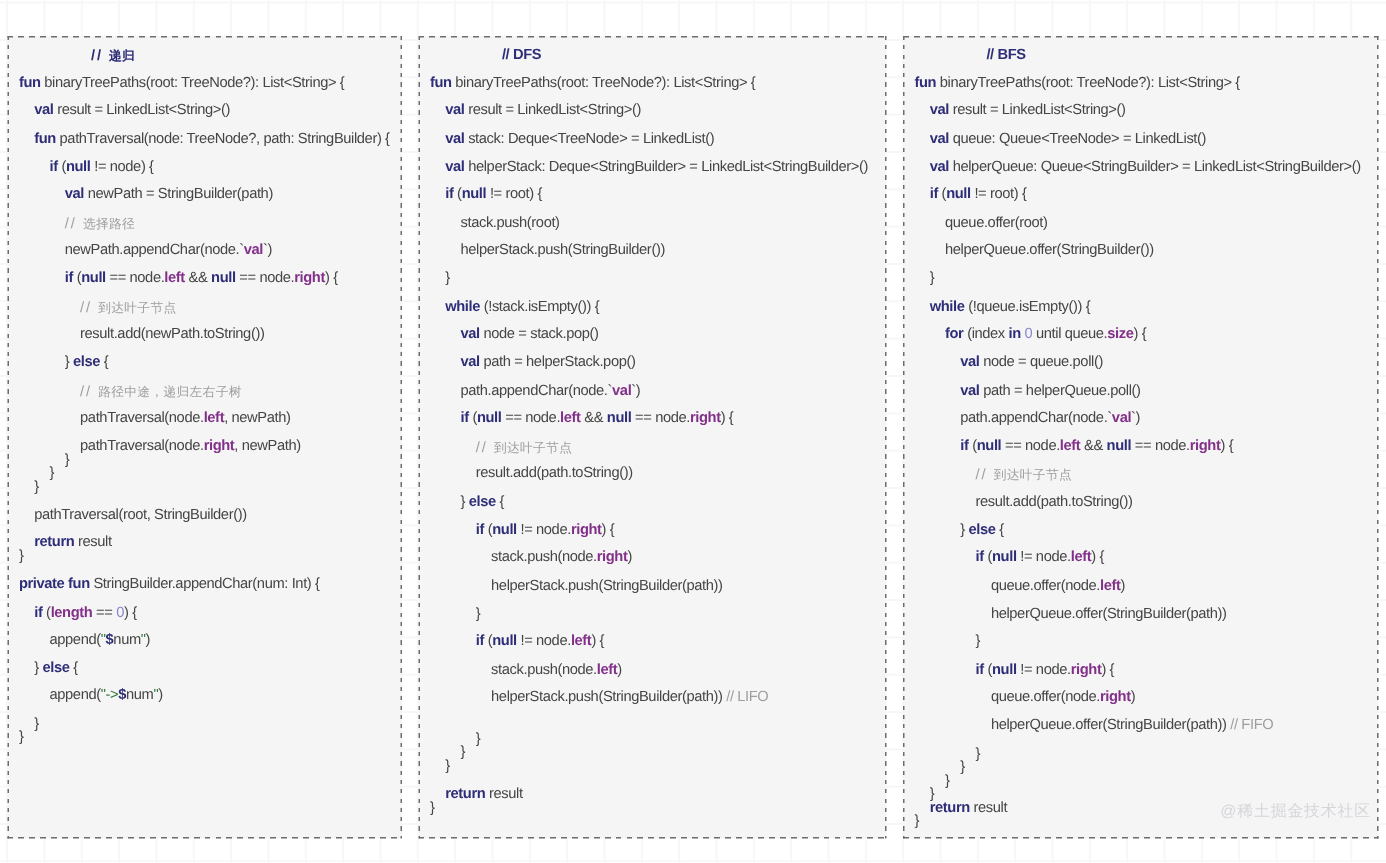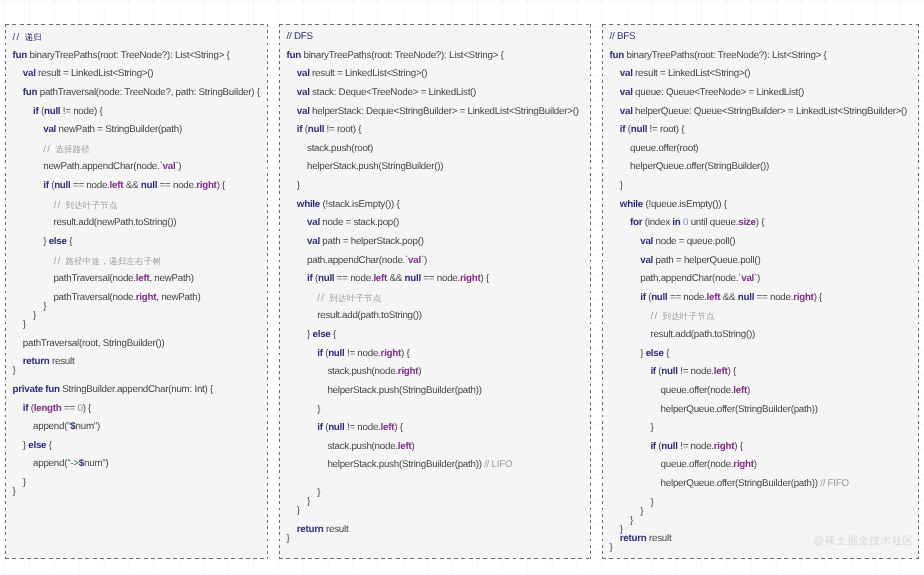--- a/index.html
+++ b/index.html
@@ -29,21 +29,21 @@
   #p1{left:279px;width:312px;}
   #p2{left:602px;width:317px;}
   .code{position:absolute;left:0;top:3.9px;width:100%;will-change:transform;transform:translateZ(0);
     font-size:9.8px;letter-spacing:-0.26px;white-space:pre;color:#454545;}
   .ln{height:18.64px;line-height:18.64px;padding-left:7.6px;}
   .ln.tight{margin-top:-9.56px;}
   .k{color:#2e2e78;font-weight:bold;}
   .k2{color:#2e2e78;font-weight:bold;}
   .m{color:#83308a;font-weight:bold;}
   .c{color:#9e9e9e;}
-  .c1{color:#2e2e78;font-weight:normal;}
+  .c1{color:#2e2e78;font-weight:bold;margin-left:48px;}
   .s{color:#2a7a3a;}
   .n{color:#8888cc;}
   .p{color:#454545;}
   .hascjk{letter-spacing:1.3px;}
   .cjk{font-size:8.5px;letter-spacing:0.2px;}
   #watermark{position:absolute;right:10px;top:534.5px;color:#d4d6da;
     font-size:10.6px;letter-spacing:0.55px;line-height:13px;}
 </style>
 </head>
 <body>

